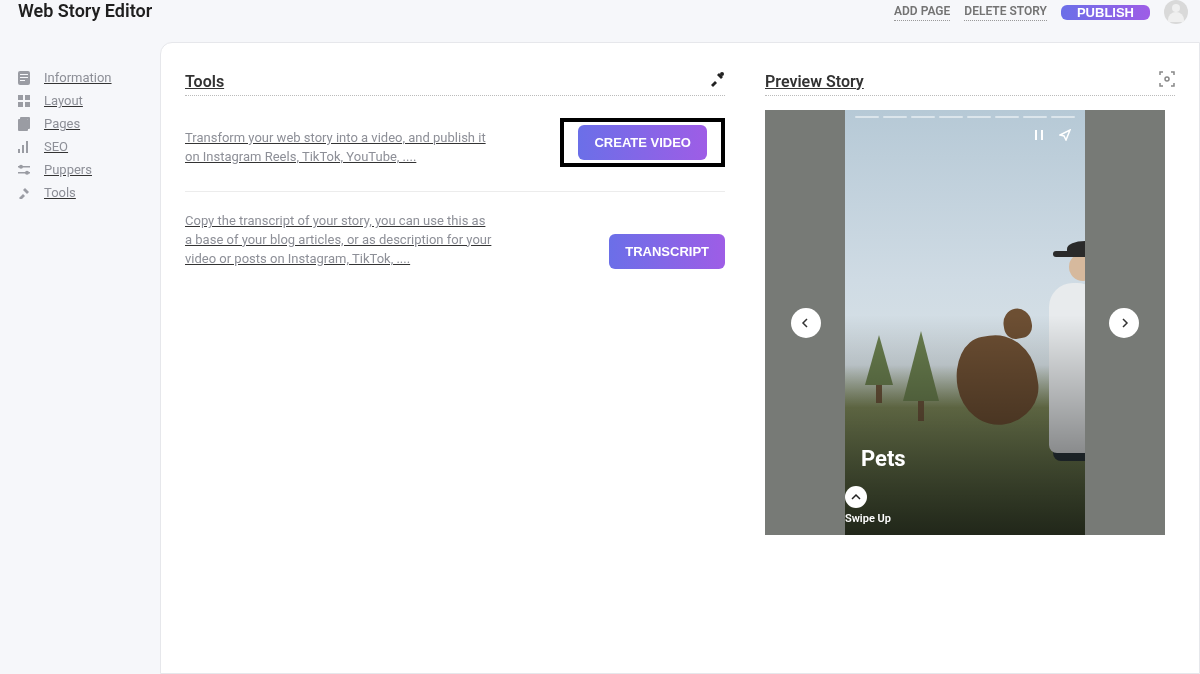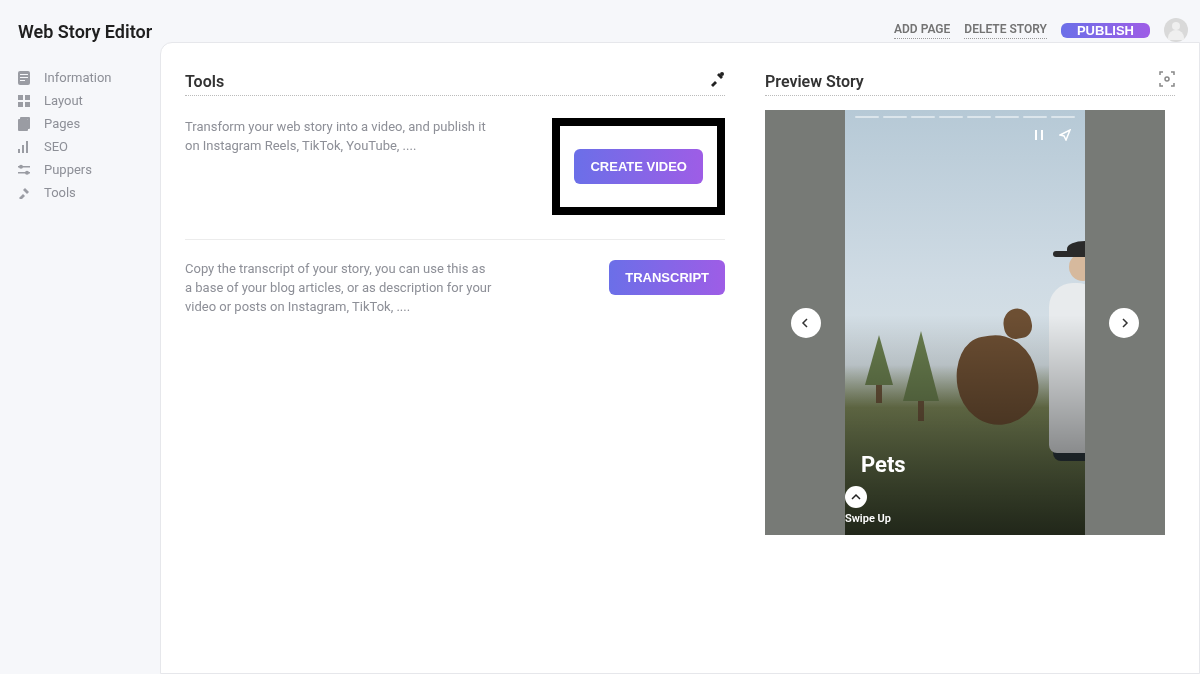--- a/index.html
+++ b/index.html
@@ -9,21 +9,21 @@
   color: #333;
   width: 1200px;
   height: 674px;
   overflow: hidden;
 }
 
 
 .header {
   height: 42px;
   display: flex;
-  align-items: flex-end;
+  align-items: flex-start;
   justify-content: space-between;
   padding: 0 12px;
   background: #f6f7fa;
 }
 .app-title {
   font-size: 18px;
   font-weight: 600;
   color: #1f1f1f;
   padding-left: 6px;
 }
@@ -75,20 +75,21 @@
   width: 16px;
   height: 10px;
   border-radius: 10px 10px 0 0;
   background: #efefef;
 }
 
 
 .layout {
   display: flex;
   height: calc(674px - 42px);
+  text-decoration: underline;
 }
 
 
 .sidebar {
   width: 160px;
   padding: 24px 0 0 10px;
   background: #f6f7fa;
 }
 .side-item {
   display: flex;
@@ -128,21 +129,21 @@
   padding-bottom: 4px;
   margin-bottom: 22px;
 }
 .panel-title {
   font-size: 16px;
   font-weight: 600;
   color: #333;
 }
 .tool-row {
   display: flex;
-  align-items: flex-start;
+  align-items: flex-end;
   justify-content: space-between;
   padding-bottom: 24px;
   gap: 32px;
 }
 .tool-row.with-sep {
   border-bottom: 1px solid #ececec;
   margin-bottom: 20px;
 }
 .tool-desc {
   font-size: 13px;
@@ -155,22 +156,22 @@
   color: #fff;
   border: none;
   border-radius: 6px;
   font-size: 13px;
   font-weight: 700;
   padding: 10px 16px;
   white-space: nowrap;
   cursor: pointer;
 }
 .highlight-box {
-  border: 8px solid #000000;
-  padding: 23px 14px;
+  border: 4px solid #000000;
+  padding: 3px 14px;
   display: inline-block;
 }
 
 
 .preview-panel { flex: 1; }
 .preview-panel .panel-header { margin-bottom: 14px; }
 .preview-stage {
   position: relative;
   width: 400px;
   height: 425px;
@@ -308,21 +309,21 @@
   position: absolute;
   top: 16px;
   right: 14px;
   display: flex;
   gap: 14px;
 }
 .top-icons svg { stroke: #fff; fill: none; }
 .story-text {
   position: absolute;
   left: 16px;
-  bottom: 50px;
+  bottom: 56px;
   right: 12px;
   color: #fff;
 }
 .story-heading {
   font-size: 22px;
   font-weight: 700;
   margin-bottom: 8px;
 }
 .story-sub {
   font-size: 12px;

